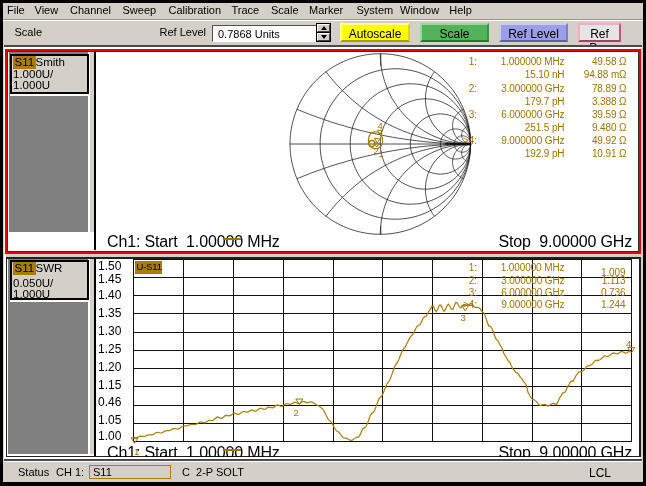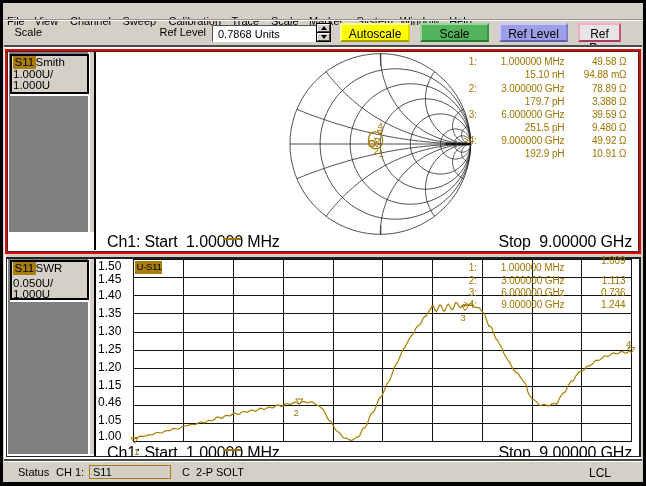--- a/index.html
+++ b/index.html
@@ -1,19 +1,19 @@
 <!DOCTYPE html>
 <html><head><meta charset="utf-8"><style>
 *{margin:0;padding:0;box-sizing:border-box}
 html,body{width:646px;height:486px;background:#000;overflow:hidden}
 body{font-family:"Liberation Sans",sans-serif;position:relative;color:#000}
 .app{position:absolute;left:3px;top:3px;width:640px;height:479px;background:#d4d0c8}
 .abs{position:absolute}
 .menu{position:absolute;left:3px;top:3px;width:640px;height:14px;font-size:11px}
-.menu span{position:absolute;top:12px}
+.menu span{position:absolute;top:1px}
 .tlabel{position:absolute;font-size:11px}
 .tinput{position:absolute;left:212px;top:25px;width:105px;height:16.5px;background:#fff;border-top:1.5px solid #505050;border-left:1.5px solid #505050;border-bottom:1.5px solid #fff;border-right:1.5px solid #fff;font-size:11px;padding:1.5px 0 0 5px}
 .spin{position:absolute;left:316.3px;top:22.5px;width:15px;height:19px;background:#000;padding:1px}
 .spinbtn{position:relative;width:13px;height:8px;background:#d4d0c8;border-top:1px solid #fff;border-left:1px solid #fff;border-right:1px solid #404040;border-bottom:1px solid #404040;margin-bottom:1px}
 .tri-u{position:absolute;left:3px;top:1px;width:0;height:0;border-left:3px solid transparent;border-right:3px solid transparent;border-bottom:4px solid #000}
 .tri-d{position:absolute;left:3px;top:1px;width:0;height:0;border-left:3px solid transparent;border-right:3px solid transparent;border-top:4px solid #000}
 .btn{position:absolute;top:23px;height:19px;font-size:12px;text-align:center;padding-top:2px}
 .ibox{position:absolute;background:#d4d0c8;border:2px solid #000;font-size:11.5px;line-height:11.5px}
 .s11tag{position:absolute;background:#a87d08;padding:1px 2px 1.5px 2px;line-height:10.5px}
 .rdout{position:absolute;font-size:10px;line-height:11px;color:#9e7400;white-space:pre;text-align:right;letter-spacing:-0.1px}
@@ -133,21 +133,21 @@
 <div class="axlab" style="left:98px;top:325.8px;line-height:11px">1.30</div>
 <div class="axlab" style="left:98px;top:343.8px;line-height:11px">1.25</div>
 <div class="axlab" style="left:98px;top:361.8px;line-height:11px">1.20</div>
 <div class="axlab" style="left:98px;top:379.8px;line-height:11px">1.15</div>
 <div class="axlab" style="left:98px;top:396.8px;line-height:11px">0.46</div>
 <div class="axlab" style="left:98px;top:414.8px;line-height:11px">1.05</div>
 <div class="axlab" style="left:98px;top:431.2px;line-height:11px">1.00</div>
 <div class="usig">U-S11</div>
 <div class="rdout" style="right:169px;top:262.3px;width:60px">1:</div>
 <div class="rdout" style="right:81.5px;top:262.3px;width:110px">1.000000 MHz</div>
-<div class="rdout" style="right:20.5px;top:255px;width:80px">1.009</div>
+<div class="rdout" style="right:20.5px;top:267px;width:80px">1.009</div>
 <div class="rdout" style="right:169px;top:274.6px;width:60px">2:</div>
 <div class="rdout" style="right:81.5px;top:274.6px;width:110px">3.000000 GHz</div>
 <div class="rdout" style="right:20.5px;top:274.6px;width:80px">1.113</div>
 <div class="rdout" style="right:169px;top:286.90000000000003px;width:60px">3:</div>
 <div class="rdout" style="right:81.5px;top:286.90000000000003px;width:110px">6.000000 GHz</div>
 <div class="rdout" style="right:20.5px;top:286.90000000000003px;width:80px">0.736</div>
 <div class="rdout" style="right:169px;top:299.20000000000005px;width:60px">&gt;4:</div>
 <div class="rdout" style="right:81.5px;top:299.20000000000005px;width:110px">9.000000 GHz</div>
 <div class="rdout" style="right:20.5px;top:299.20000000000005px;width:80px">1.244</div>
 <div class="chtxt" style="left:107px;top:444px">Ch1: Start&nbsp; 1.00000 MHz</div>

